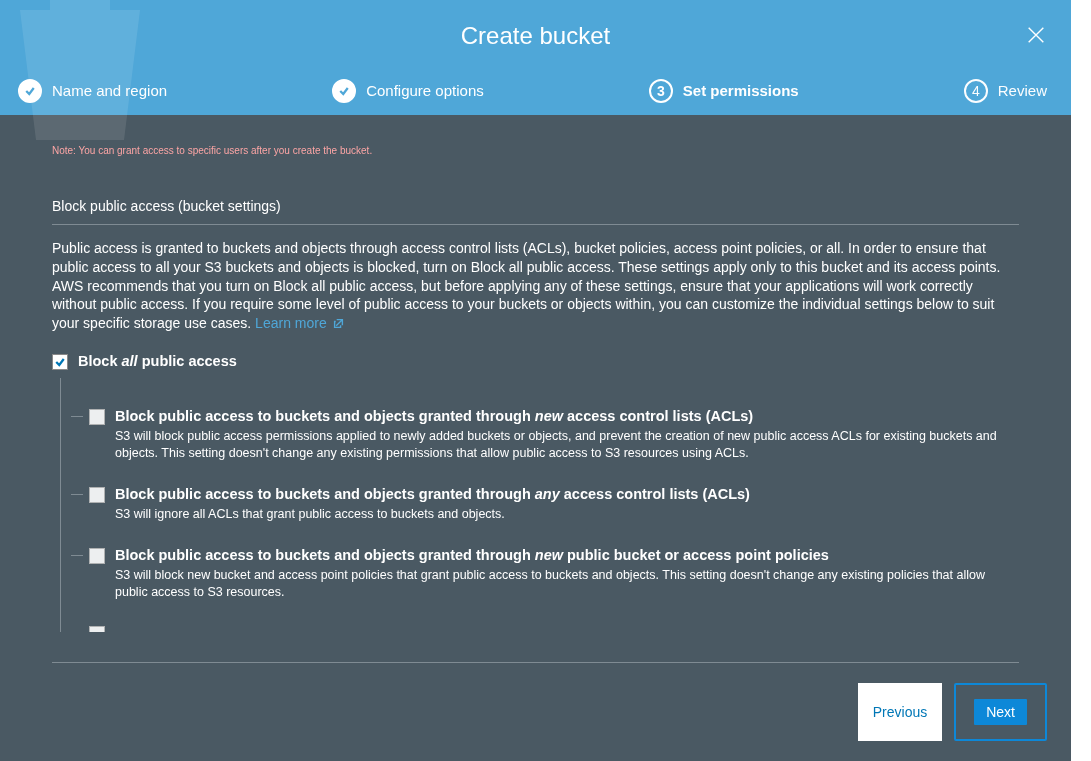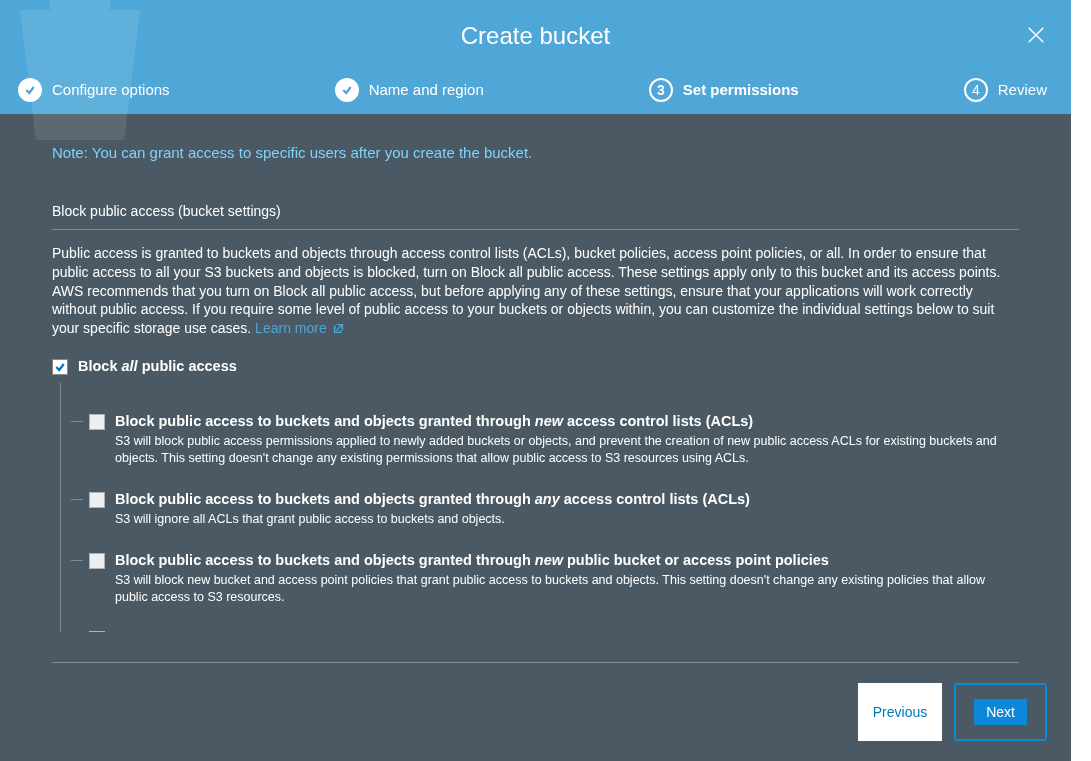--- a/index.html
+++ b/index.html
@@ -88,22 +88,22 @@
 
   
   .body {
     flex: 1 1 auto;
     overflow-y: auto;
     padding: 30px 52px 0 52px;
     color: #ffffff;
     font-size: 14px;
   }
   .note {
-    color: #7dd3fc;
-    font-size: 15px;
+    color: #fca5a5;
+    font-size: 10px;
     margin-bottom: 42px;
   }
   .section-title {
     font-size: 14px;
     font-weight: 400;
     margin-bottom: 10px;
   }
   hr.sep {
     border: none;
     border-top: 1px solid #7f8b93;
@@ -227,29 +227,29 @@
         </svg>
     </div>
 
     <div class="steps">
       <div class="step done">
         <span class="circle">
             <svg viewBox="0 0 16 16">
               <path d="M3 8 L7 12 L13 4"></path>
             </svg>
           </span>
-        <span>Configure options</span>
+        <span>Name and region</span>
       </div>
       <div class="step done">
         <span class="circle">
             <svg viewBox="0 0 16 16">
               <path d="M3 8 L7 12 L13 4"></path>
             </svg>
           </span>
-        <span>Name and region</span>
+        <span>Configure options</span>
       </div>
       <div class="step active">
         <span class="circle">3</span>
         <span>Set permissions</span>
       </div>
       <div class="step pending">
         <span class="circle">4</span>
         <span>Review</span>
       </div>
     </div>

